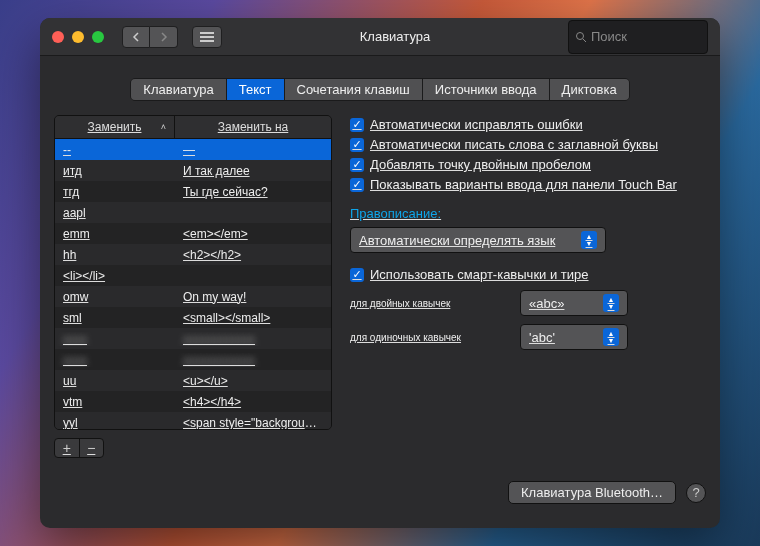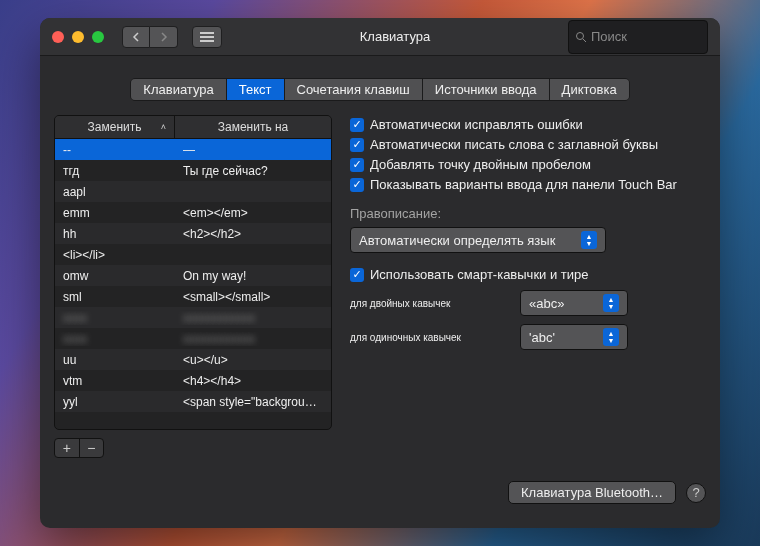--- a/index.html
+++ b/index.html
@@ -16,21 +16,21 @@
   .seg-btn:last-child{border-radius:0 4px 4px 0; border-left:none}
   .grid-btn { width:30px;height:22px;background:#545456;border:1px solid #1f1f20;border-radius:4px;margin-left:6px;display:flex;align-items:center;justify-content:center;}
   .title { flex:1; text-align:center; color:#eee; font-size:13px; }
   .search { width: 140px; height: 22px; background: #1f1f21; border:1px solid #111; border-radius:4px; display:flex; align-items:center; padding:16px 6px; color:#888; gap:4px;}
   .search svg{flex-shrink:0}
   .tabs { display:flex; justify-content:center; margin:22px 0 14px; }
   .tabseg { display:flex; border-radius:5px; overflow:hidden; border:1px solid #1a1a1b; }
   .tab { padding:3px 12px; background:#505052; color:#eee; font-size:13px; border-right:1px solid #1a1a1b;}
   .tab:last-child{border-right:none}
   .tab.active{background:#0a66d8;color:#fff}
-  .content { display:flex; padding:0 14px 0 14px; gap:18px; }
+  .content { display:flex; padding:0 14px 0 14px; gap:18px;text-decoration:underline; }
   .left { width: 278px; }
   .table { border:1px solid #111; border-radius:5px; overflow:hidden; background:#232324; }
   .thead { display:flex; background:#2f2f31; border-bottom:1px solid #111; }
   .th { padding:4px 8px; color:#ddd; font-size:12px; text-align:center; position:relative;}
   .th1{flex:0 0 120px; border-right:1px solid #111;}
   .th2{flex:1}
   .sort-arrow{position:absolute; right:8px; top:6px; font-size:9px; color:#ccc}
   .tbody{height:290px; overflow:hidden}
   .tr{display:flex; height:21px; align-items:center}
   .tr.sel{background:#0a66d8}
@@ -38,21 +38,21 @@
   .td{padding:0 8px; font-size:12px; color:#eee; white-space:nowrap; overflow:hidden; text-overflow:ellipsis}
   .td1{flex:0 0 120px}
   .td2{flex:1}
   .blur{color:transparent; text-shadow:0 0 6px #888; user-select:none}
   .addrem{display:flex; margin-top:8px; border:1px solid #111; border-radius:4px; overflow:hidden; width:50px; background:#3a3a3c}
   .addrem div{flex:1; text-align:center; color:#ccc; font-size:14px; line-height:18px}
   .addrem div:first-child{border-right:1px solid #111}
   .right{flex:1; padding-top:2px}
   .check-row{display:flex; align-items:center; gap:6px; margin-bottom:5px; font-size:13px; color:#eee}
   .chk{width:14px;height:14px;border-radius:3px;background:#0a66d8;display:flex;align-items:center;justify-content:center;color:#fff;font-size:11px;flex-shrink:0}
-  .section-label{margin-top:14px; margin-bottom:6px; color:#a3a3a3}
+  .section-label{margin-top:14px; margin-bottom:6px; color:#0ea5e9}
   .popup{background:#545456;border:1px solid #111;border-radius:4px;padding:3px 8px;display:flex;align-items:center;justify-content:space-between;color:#eee;font-size:13px}
   .popup .arrows{width:16px;height:18px;background:#0a66d8;border-radius:3px;display:flex;flex-direction:column;align-items:center;justify-content:center;font-size:7px;line-height:7px;color:#fff;margin-left:8px}
   .popup.wide{width:256px}
   .popup.small{width:108px}
   .quote-row{display:flex;align-items:center;gap:10px;margin-top:8px}
   .quote-row .lbl{width:160px;font-size:10px;color:#eee}
   .footer{position:absolute;bottom:24px;right:14px;display:flex;align-items:center;gap:10px}
   .btn{background:#545456;border:1px solid #111;border-radius:5px;padding:3px 12px;color:#eee;font-size:13px}
   .help{width:20px;height:20px;border-radius:50%;background:#545456;border:1px solid #111;display:flex;align-items:center;justify-content:center;color:#ccc;font-size:13px}
   .grid-icon{width:14px;height:10px;background-image:linear-gradient(#ccc,#ccc),linear-gradient(#ccc,#ccc),linear-gradient(#ccc,#ccc);background-size:100% 2px;background-position:0 0,0 4px,0 8px;background-repeat:no-repeat}
@@ -113,20 +113,24 @@
             <span>Заменить</span>
             <span class="sort-arrow">˄</span>
           </div>
           <div class="th th2">Заменить на</div>
         </div>
         <div class="tbody" id="tbody">
             <div class="tr sel">
               <div class="td td1">--</div>
               <div class="td td2">—</div>
             </div>
+            <div class="tr alt">
+              <div class="td td1">итд</div>
+              <div class="td td2">И так далее</div>
+            </div>
             <div class="tr">
               <div class="td td1">тгд</div>
               <div class="td td2">Ты где сейчас?</div>
             </div>
             <div class="tr alt">
               <div class="td td1">aapl</div>
               <div class="td td2"></div>
             </div>
             <div class="tr">
               <div class="td td1">emm</div>

